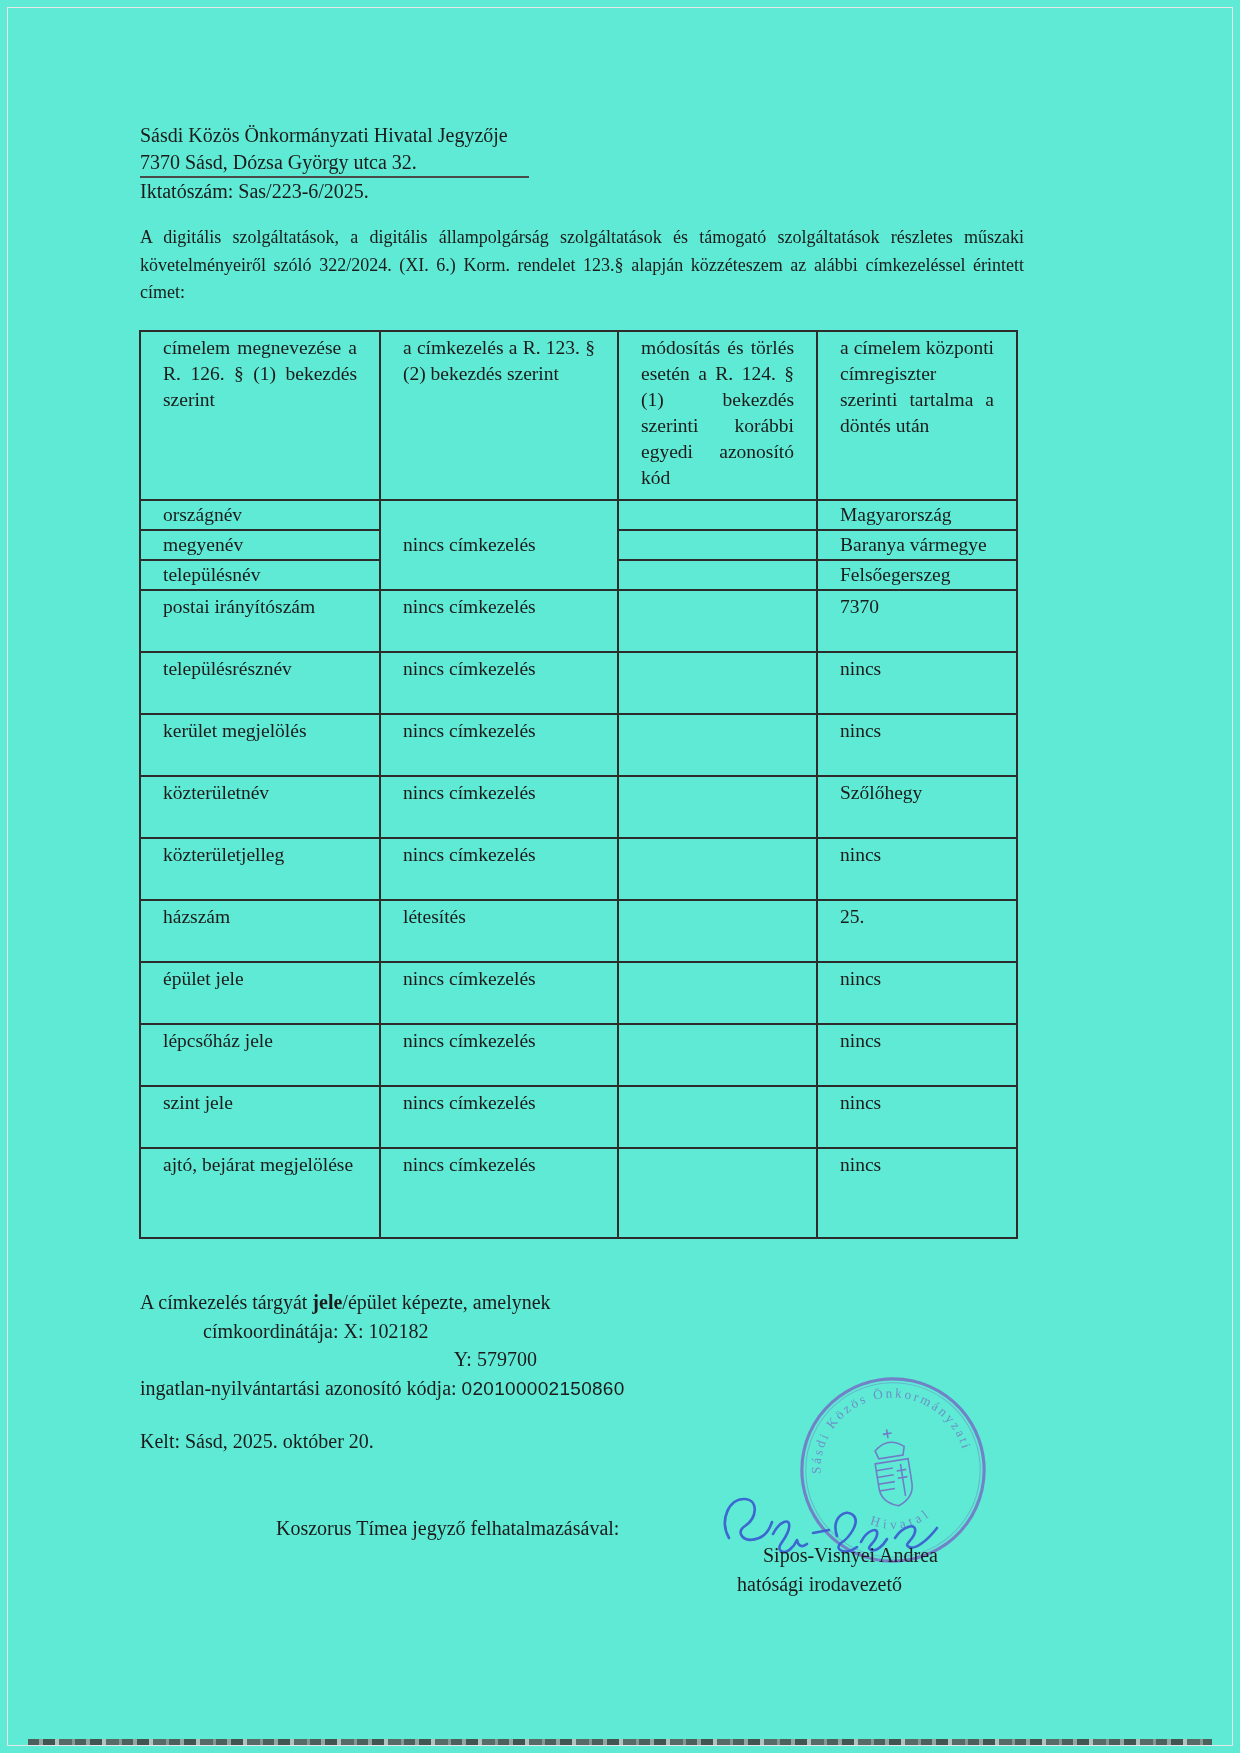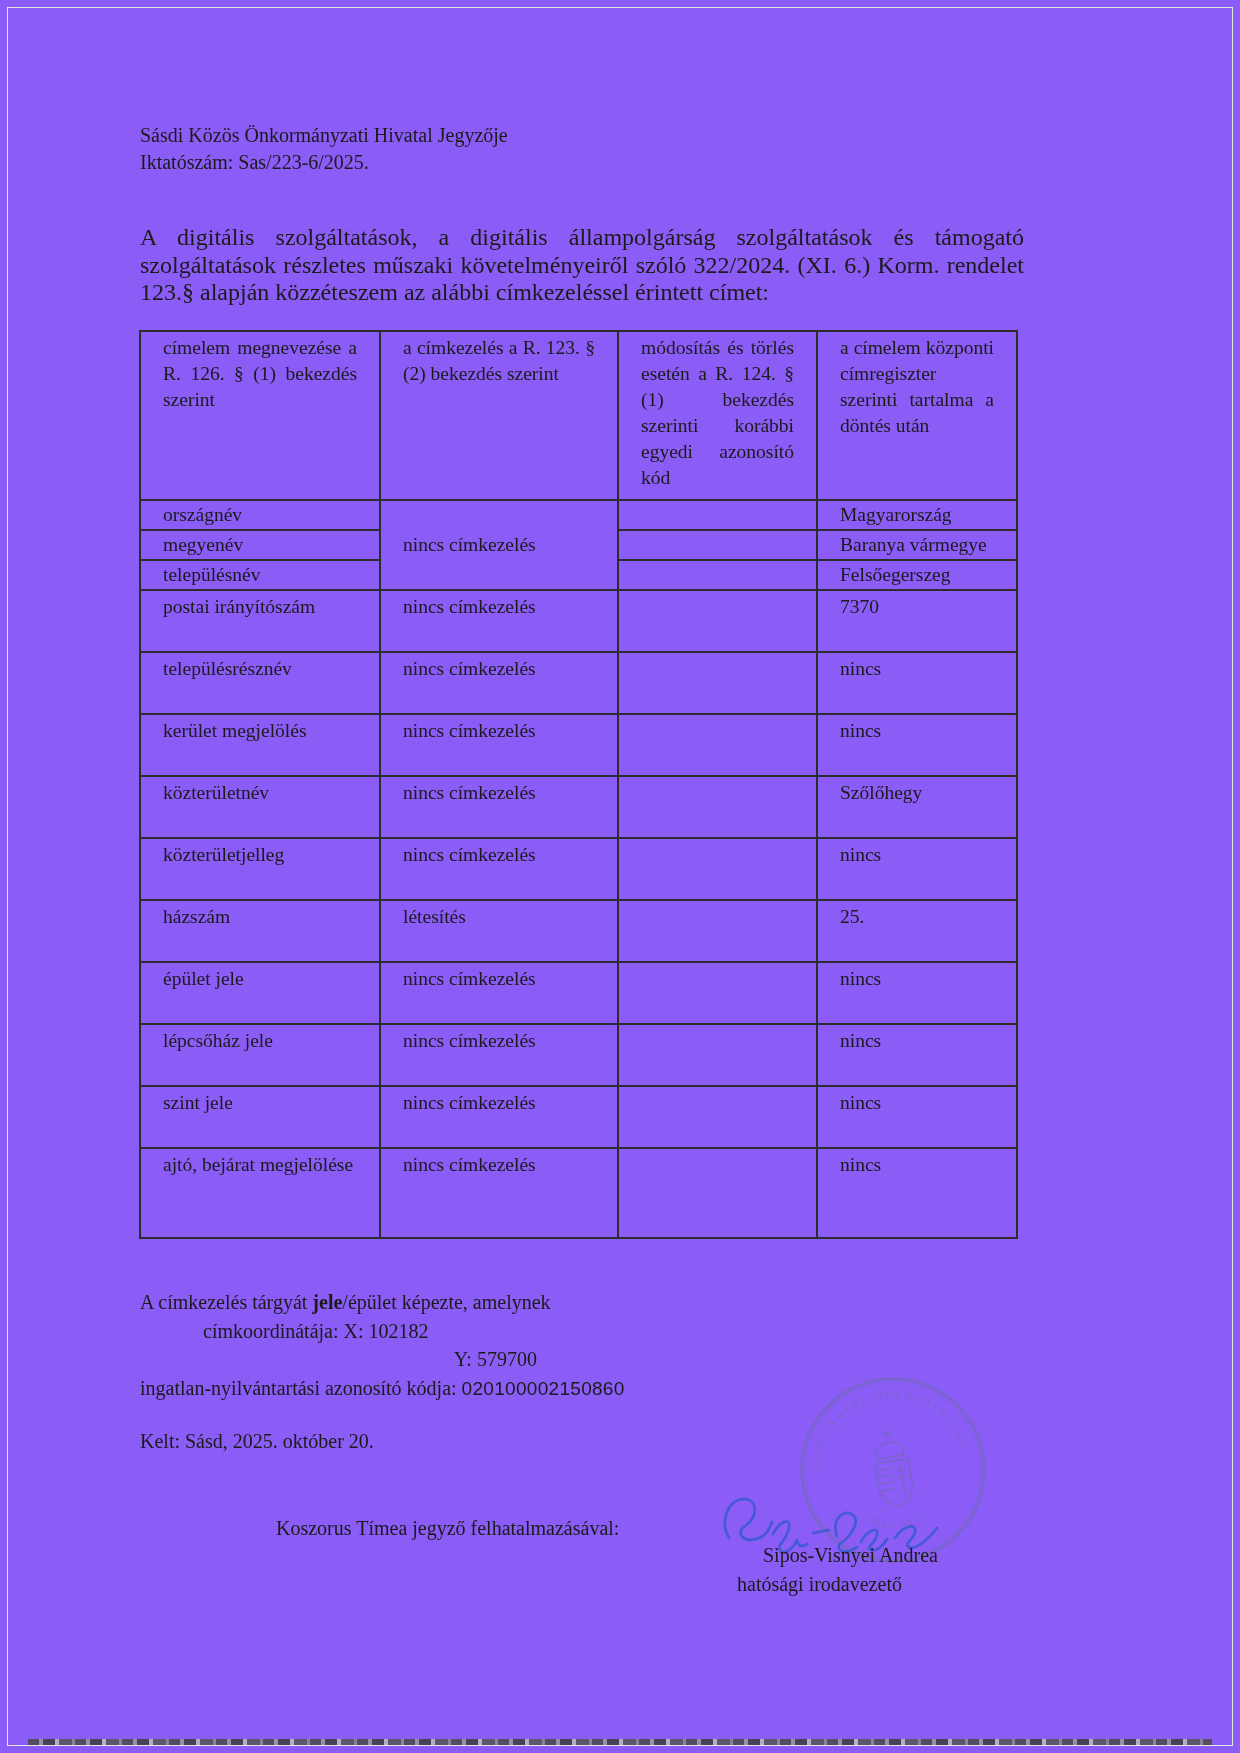--- a/index.html
+++ b/index.html
@@ -1,29 +1,29 @@
 <!DOCTYPE html>
 <html lang="hu"><head>
 <meta charset="utf-8">
 <style>
   html,body{margin:0;padding:0;background:#ffffff;}
   .page{
-    position:relative;width:1240px;height:1753px;background:#8b5cf6;
+    position:relative;width:1240px;height:1753px;background:#5eead4;
     font-family:"Liberation Serif", serif;color:#1b1b1b;overflow:hidden;
   }
   .scan-edge{position:absolute;inset:7px;border:1px solid #e7e7e7;pointer-events:none;}
 
   
   .sender{position:absolute;left:140px;top:122px;font-size:20px;line-height:27px;}
   .underlined{border-bottom:2px solid #4a4a4a;padding-right:112px;display:inline-block;}
 
   
   .intro{
     position:absolute;left:140px;top:224px;width:884px;margin:0;
-    font-size:24px;line-height:27.5px;text-align:justify;
+    font-size:18px;line-height:27.5px;text-align:justify;
   }
 
   
   .addr-table{
     position:absolute;left:139px;top:330px;width:877px;
     border-collapse:collapse;table-layout:fixed;
   }
   .addr-table th,.addr-table td{
     border:2px solid #2c2c2c;vertical-align:top;padding:3px 22px;
     font-size:19.5px;line-height:26px;font-weight:normal;text-align:justify;
@@ -60,20 +60,23 @@
   }
 </style>
 </head>
 <body>
 
 <div class="page">
   <div class="scan-edge"></div>
 
   <header class="sender">
     <div>Sásdi Közös Önkormányzati Hivatal Jegyzője</div>
+    <div>
+      <span class="underlined">7370 Sásd, Dózsa György utca 32.</span>
+    </div>
     <div>
       <span>Iktatószám:</span>
       <span>Sas/223-6/2025.</span>
     </div>
   </header>
 
   <p class="intro">A digitális szolgáltatások, a digitális állampolgárság szolgáltatások és támogató szolgáltatások részletes műszaki követelményeiről szóló 322/2024. (XI. 6.) Korm. rendelet 123.§ alapján közzéteszem az alábbi címkezeléssel érintett címet:</p>
 
   <table class="addr-table">
     <colgroup>

